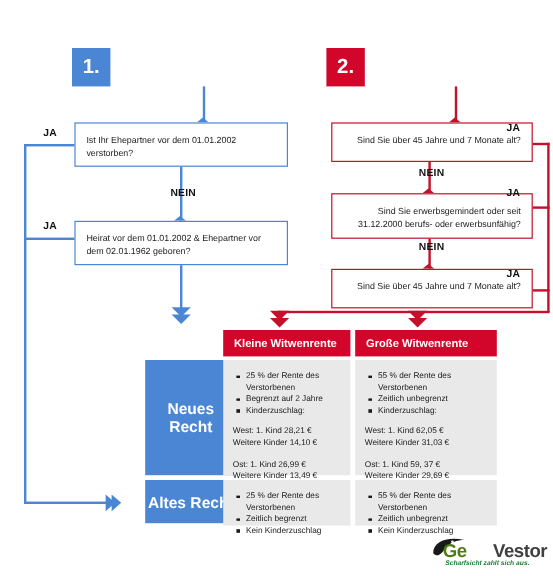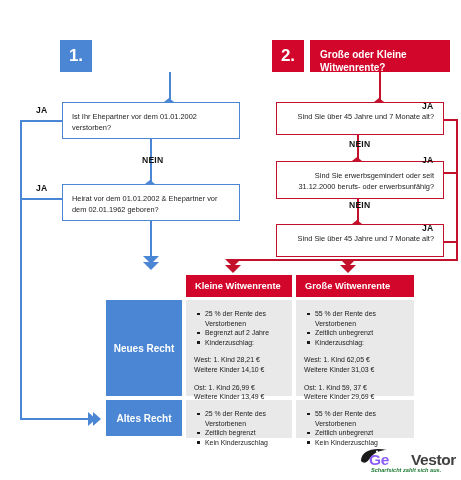--- a/index.html
+++ b/index.html
@@ -83,23 +83,24 @@
 
   
   .res-head{
     position:absolute;background:#d2052a;color:#fff;
     font-weight:bold;font-size:9.3px;
     display:flex;align-items:center;
     padding-left:9px;box-sizing:border-box;
   }
   .res-side{
     position:absolute;background:#4a86d4;color:#fff;
-    font-weight:bold;font-size:10px;
+    font-weight:bold;font-size:13px;
     display:flex;align-items:center;justify-content:center;
     text-align:center;
+    margin-left:15px;
   }
   .cell{
     position:absolute;background:#e9e9e9;
     box-sizing:border-box;padding:9px 8px 0 8px;
   }
   .cell ul{margin:0;padding:0 0 0 11px;list-style:none;}
   .cell li{
     position:relative;font-size:6.9px;line-height:9.6px;color:#1a1a1a;
     padding-left:0;
   }
@@ -110,21 +111,21 @@
   .cell .grp{margin-top:8px;font-size:6.9px;line-height:9.6px;color:#1a1a1a;}
   .cell .grp div{white-space:nowrap;}
 
   
   .logo{position:absolute;right:6px;bottom:5px;width:104px;height:30px;}
   .logo .word{
     position:absolute;left:18px;top:6px;
     font-size:15.5px;font-weight:bold;letter-spacing:-.4px;
     font-family:"Liberation Sans", sans-serif;
   }
-  .logo .ge{color:#8b5cf6;}
+  .logo .ge{color:#4d7c0f;}
   .logo .vestor{color:#404040;padding-left:22px;}
   .logo .tag{
     position:absolute;left:20px;top:22px;
     font-size:5.6px;font-style:italic;font-weight:bold;color:#1d7a33;
     white-space:nowrap;
   }
 </style>
 </head>
 <body>
 
@@ -161,21 +162,20 @@
       <span></span>
   </div>
 
   <div class="ln b" style="left:150px;top:221px;width:1.6px;height:39px;"></div>
   <div class="chev down-b" style="left:143px;top:256px;">
     <span></span>
       <span></span>
   </div>
 
   <div class="num-badge red-bg" style="left:272px;top:40px;width:32px;height:32px;">2.</div>
-  <div class="head-box red-bg" style="left:310px;top:40px;width:140px;height:32px;">Große oder Kleine Witwenrente?</div>
 
   <div class="ln r" style="left:379px;top:72px;width:1.6px;height:30px;"></div>
   <div class="notch r" style="left:374px;top:98px;"></div>
 
   <div class="qbox red" style="left:276px;top:102px;width:168px;height:33px;">
     <span>Sind Sie über 45 Jahre und 7 Monate alt?</span>
   </div>
   <div class="ln r" style="left:444px;top:119px;width:14px;height:1.6px;"></div>
   <div class="lbl" style="left:422px;top:101px;">JA</div>
   <div class="ln r" style="left:357px;top:135px;width:1.6px;height:26px;"></div>

